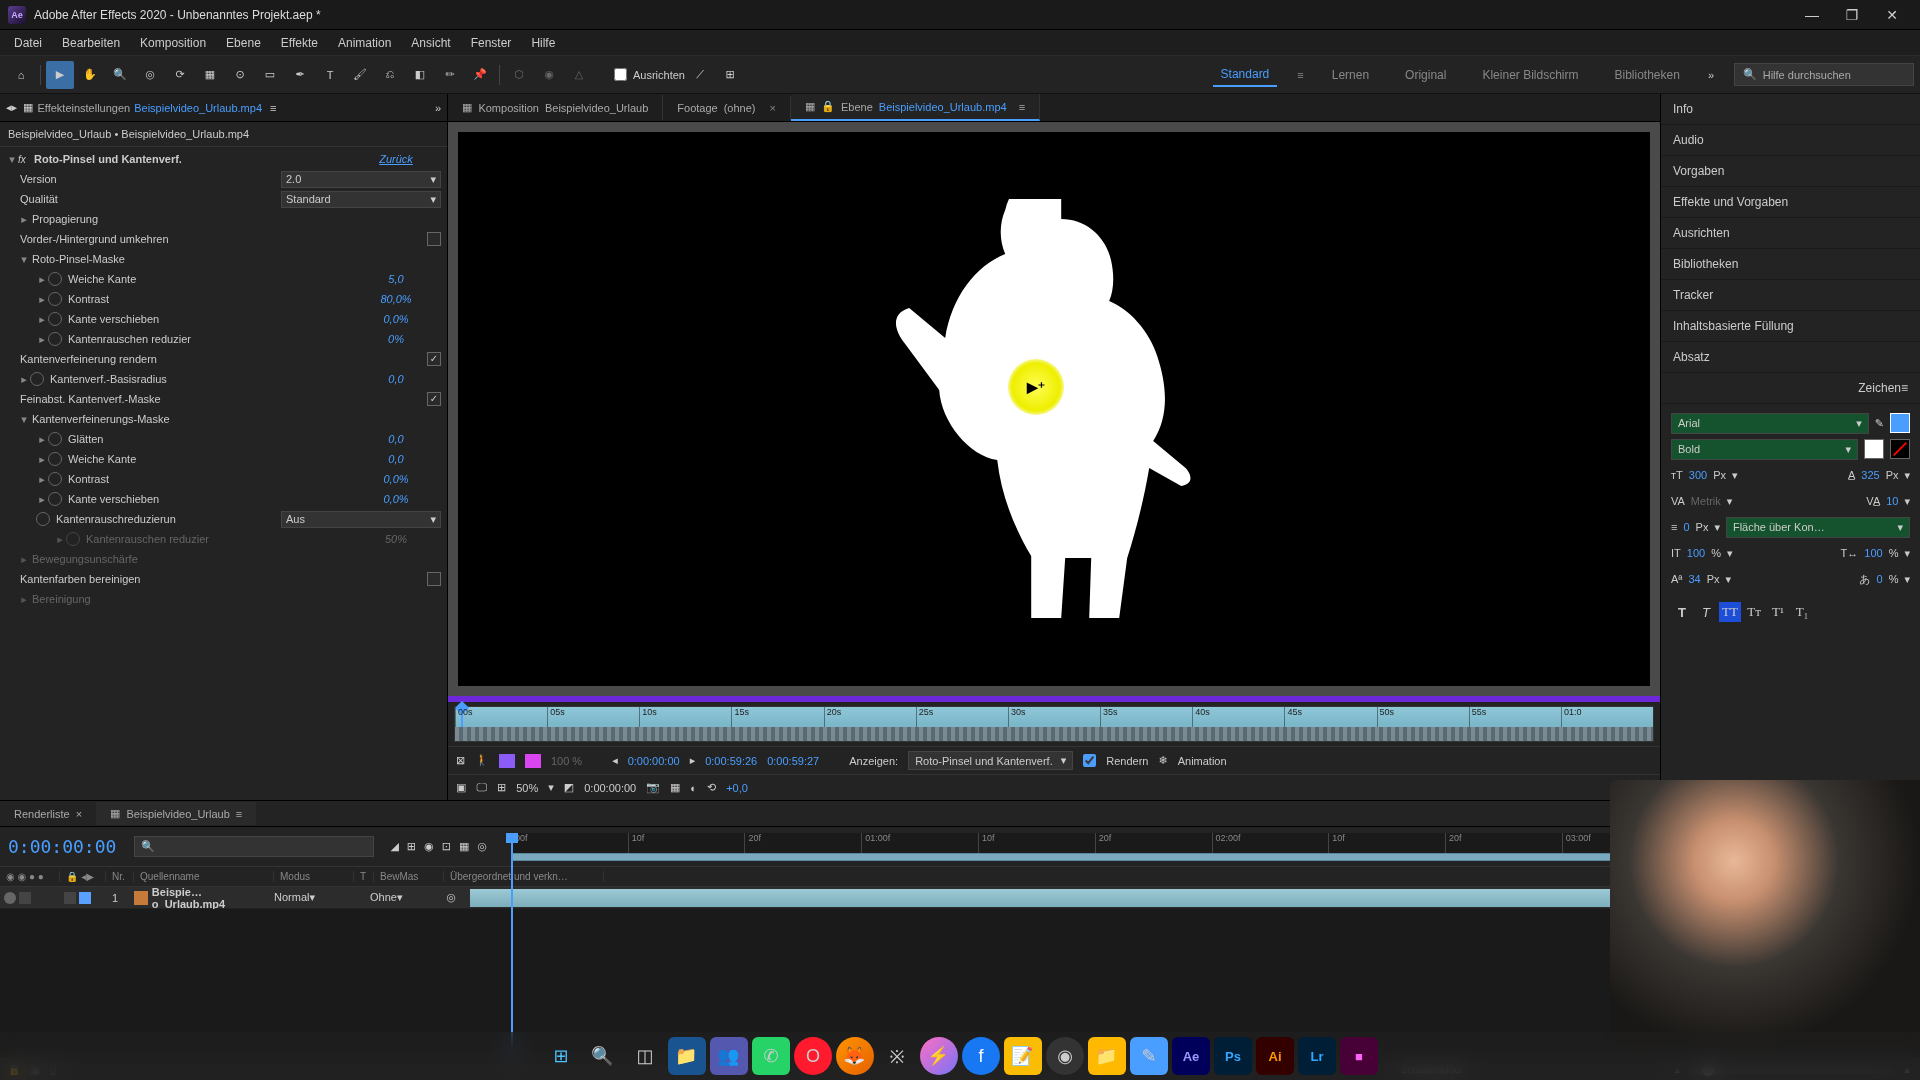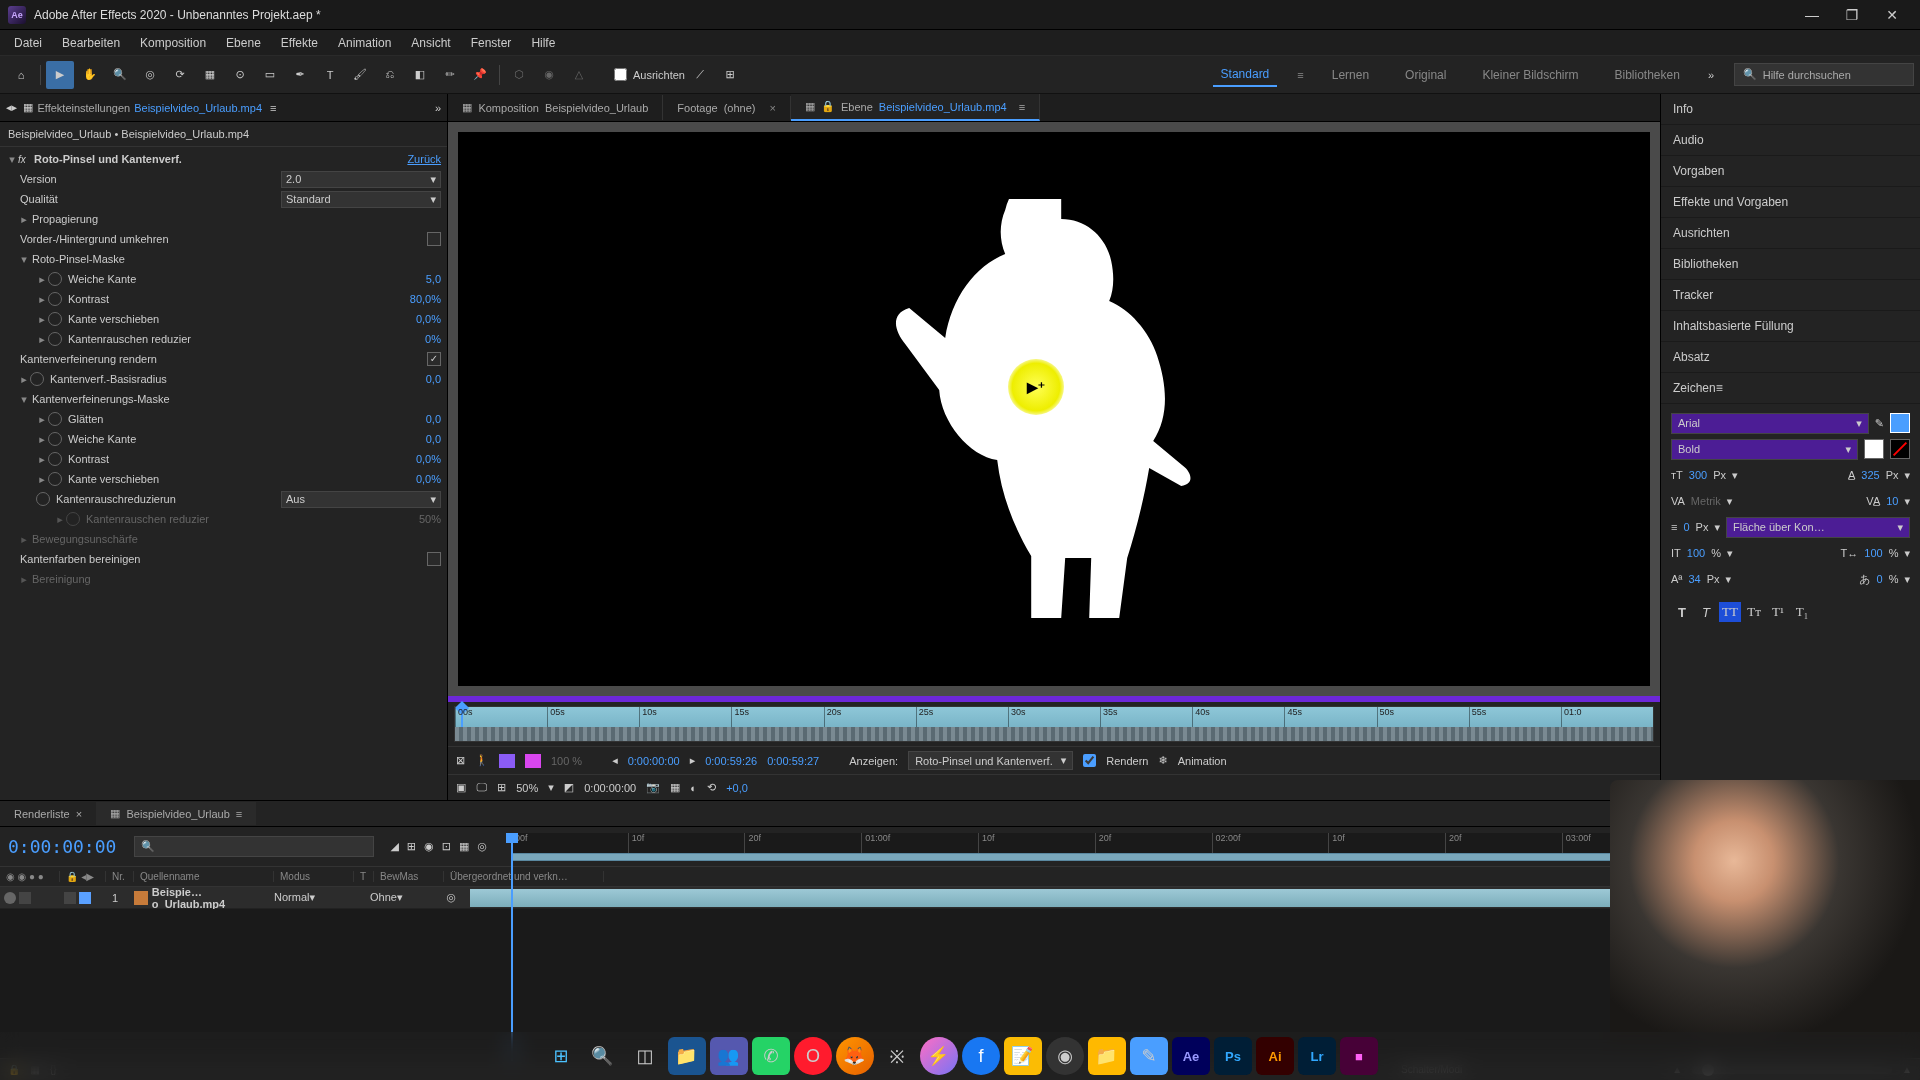--- a/index.html
+++ b/index.html
@@ -38,21 +38,21 @@
 .ec-breadcrumb { padding: 6px 8px; font-size: 11px; color: #ccc; background:#232323;border-bottom:1px solid #333; }
 
 
 .props { flex: 1; overflow: auto; padding: 2px 0; }
 .prop-row { display: flex; align-items: center; height: 20px; padding: 0 6px; font-size: 11px; }
 .prop-row .caret { width: 12px; text-align: center; color: #888; cursor: pointer; }
 .prop-row .fx { width: 14px; font-size: 10px; font-style: italic; color: #ccc; }
 .prop-row .stopwatch { width: 14px; height: 14px; border: 1px solid #666; border-radius: 50%; margin-right: 4px; }
 .prop-row .label { flex: 1; color: #ccc; padding-left: 2px; white-space: nowrap; overflow: hidden; text-overflow: ellipsis; }
 .prop-row .label.dim { color: #666; }
-.prop-row .val { color: #4a9eff; width: 90px; text-align: right; }
+.prop-row .val { color: #4a9eff; width: 90px; text-align: center; font-style: italic; }
 .prop-row .val.link { text-decoration: underline; cursor: pointer; }
 .prop-row .cbx { width: 14px; height: 14px; border: 1px solid #666; background: #2a2a2a; }
 .prop-row .cbx.checked::after { content: '✓'; color: #ccc; font-size: 10px; display: block; text-align: center; line-height: 12px; }
 .prop-row .dd { background: #333; border: 1px solid #444; padding: 1px 4px; width: 160px; display: flex; justify-content: space-between; }
 .indent-1 { padding-left: 18px; }
 .indent-2 { padding-left: 36px; }
 .indent-3 { padding-left: 54px; }
 
 
 .center-tabs { height: 28px; display: flex; align-items: center; background: #1e1e1e; border-bottom: 1px solid #000; }
@@ -80,24 +80,24 @@
 .viewer-bar .pink-block { width: 16px; height: 14px; background: #d946ef; }
 .viewer-bar .purple-block { width: 16px; height: 14px; background: #8b5cf6; }
 .viewer-bar input[type=checkbox]{accent-color:#4a9eff;}
 .viewer-bar .tc { color: #4a9eff; }
 .viewer-bar .dd { background:#333;border:1px solid #444;padding:2px 6px;display:flex;gap:8px;align-items:center; }
 
 .viewer-bar2 { height: 26px; display: flex; align-items: center; gap: 10px; padding: 0 8px; font-size: 11px; background:#232323;border-top:1px solid #333; }
 
 
 .rp-item { display: block; padding: 8px 12px; font-size: 12px; color: #ccc; border-bottom: 1px solid #1a1a1a; }
-.rp-title { display: flex; justify-content: flex-start; align-items: center; }
+.rp-title { display: flex; justify-content: flex-end; align-items: center; }
 .char-panel { padding: 6px 10px; }
 .char-row { display: flex; align-items: center; gap: 6px; height: 26px; }
-.char-dd { background: #4c1d95; border: 1px solid #444; padding: 3px 6px; flex: 1; display: flex; justify-content:space-between;align-items:center; }
+.char-dd { background: #14532d; border: 1px solid #444; padding: 3px 6px; flex: 1; display: flex; justify-content:space-between;align-items:center; }
 .char-swatch { width: 20px; height: 20px; }
 .num-field { color: #4a9eff; font-size: 11px; }
 .text-style-row { display:flex; gap:2px; padding: 4px 10px; }
 .ts-btn { width:22px;height:20px;display:flex;align-items:center;justify-content:center;font-family:serif;font-size:13px; }
 
 
 .bottom { height: 280px; background: #1e1e1e; border-top: 1px solid #000; display: flex; flex-direction: column; }
 .bt-tabs { height: 26px; display: flex; align-items: center; background: #232323; border-bottom: 1px solid #000; }
 .bt-tab { padding: 5px 14px; font-size: 11px; color: #aaa; display:flex;align-items:center;gap:6px;}
 .bt-tab.active { background: #2a2a2a; }
@@ -275,20 +275,24 @@
         <span class="label">Kantenverfeinerung rendern</span>
         <div class="cbx checked"></div>
       </div>
       <div class="prop-row indent-1">
         <span class="caret">▸</span>
         <span class="stopwatch"></span>
         <span class="label">Kantenverf.-Basisradius</span>
         <span class="val">0,0</span>
       </div>
       <div class="prop-row indent-1">
+        <span class="label">Feinabst. Kantenverf.-Maske</span>
+        <div class="cbx checked"></div>
+      </div>
+      <div class="prop-row indent-1">
         <span class="caret">▾</span>
         <span class="label">Kantenverfeinerungs-Maske</span>
       </div>
       <div class="prop-row indent-2">
         <span class="caret">▸</span>
         <span class="stopwatch"></span>
         <span class="label">Glätten</span>
         <span class="val">0,0</span>
       </div>
       <div class="prop-row indent-2">

